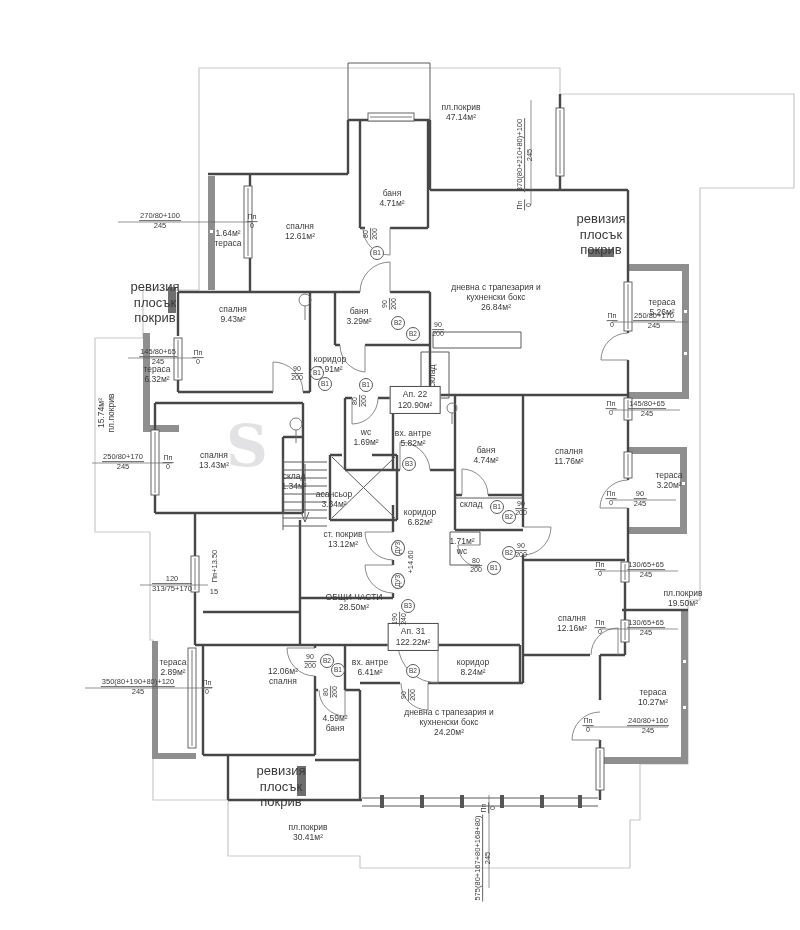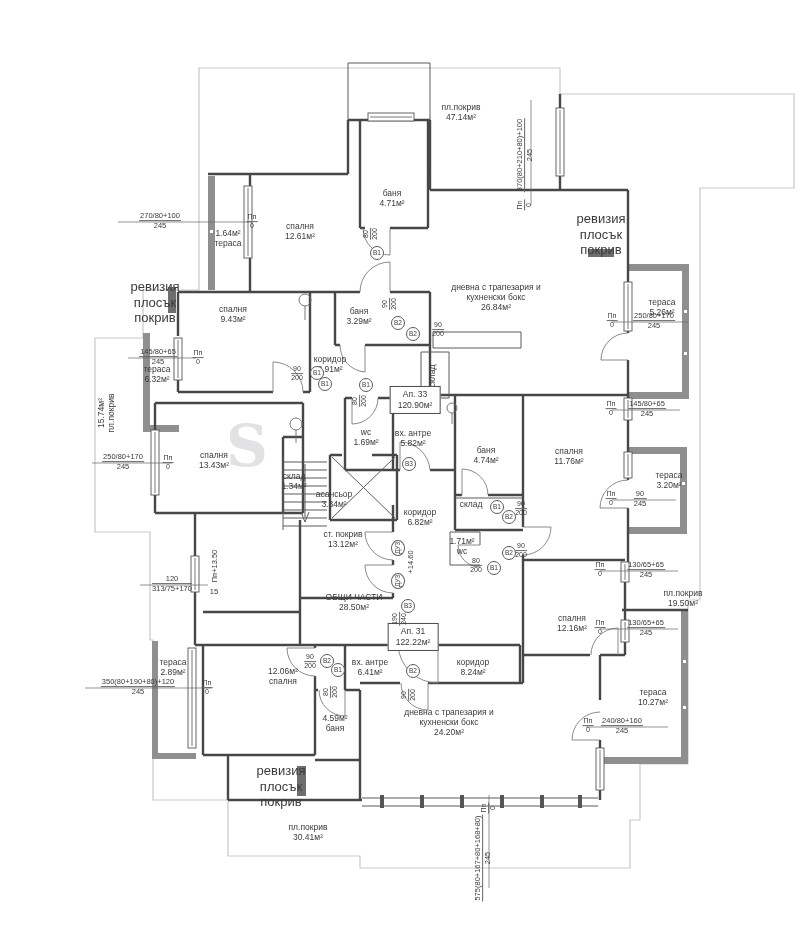--- a/index.html
+++ b/index.html
@@ -318,21 +318,21 @@
       <i>плосък</i>
       <i>покрив</i>
     </div>
   <div class="lb sm" style="left:281px;top:786px">
       <i>ревизия</i>
       <i>плосък</i>
       <i>покрив</i>
     </div>
 
   <div class="apbox" style="left:415px;top:400px">
-      <i>Ап. 33</i>
+      <i>Ап. 22</i>
       <i>120.90м²</i>
     </div>
   <div class="apbox" style="left:413px;top:637px">
       <i>Ап. 31</i>
       <i>122.22м²</i>
     </div>
 
   <div class="dim" style="left:160px;top:221px">
       <i class="t">270/80+100</i>
       <i>245</i>
@@ -370,21 +370,21 @@
       <i>245</i>
     </div>
   <div class="dim" style="left:646px;top:570px">
       <i class="t">130/65+65</i>
       <i>245</i>
     </div>
   <div class="dim" style="left:646px;top:628px">
       <i class="t">130/65+65</i>
       <i>245</i>
     </div>
-  <div class="dim" style="left:622px;top:726px">
+  <div class="dim" style="left:648px;top:726px">
       <i class="t">240/80+160</i>
       <i>245</i>
     </div>
   <div class="dim rot" style="left:483px;top:858px">
       <i class="t">575(80+167+80+168+80)</i>
       <i>245</i>
     </div>
 
   <div class="pp" style="left:252px;top:222px">
       <i class="t">Пп</i>

